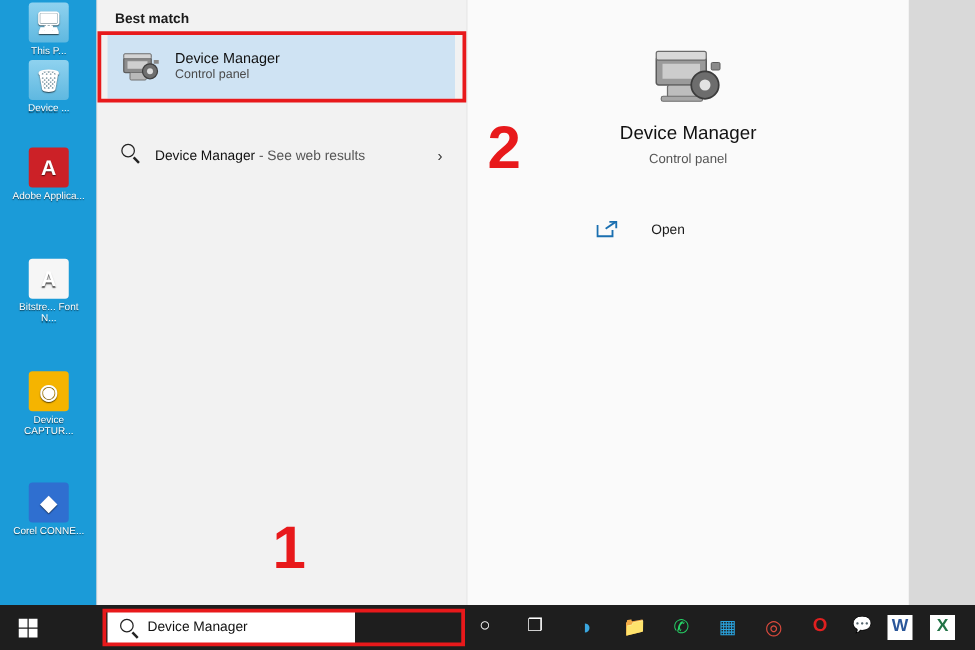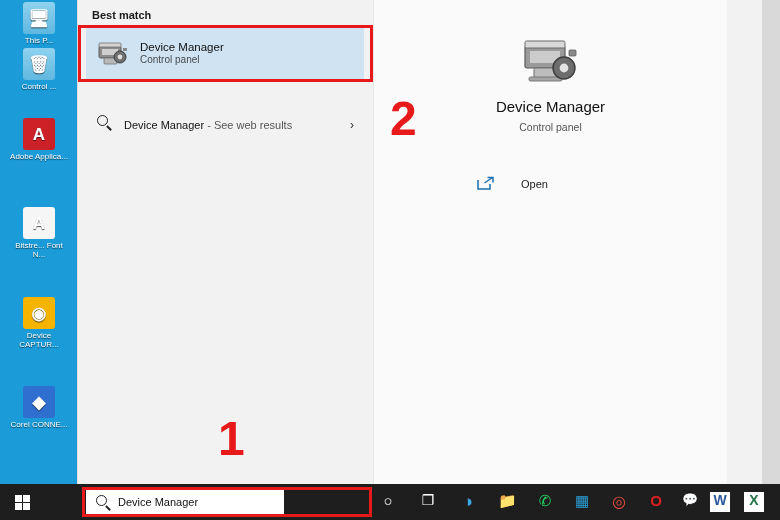--- a/index.html
+++ b/index.html
@@ -67,21 +67,20 @@
   .ic-capture { background: #f5b400; color:#3c2a00; }
   .ic-connect { background: #2f6fd0; }
 
   
   #search-panel {
     position: absolute;
     left: 78px; top: 0;
     width: 648px; height: 484px;
     background: #f2f2f2;
     box-shadow: 0 0 0 1px #dcdcdc;
-    padding-left: 36px;
   }
   #panel-left {
     position: absolute;
     left: 0; top: 0;
     width: 295px; height: 484px;
     background: #f2f2f2;
   }
   #panel-right {
     position: absolute;
     left: 295px; top: 0;
@@ -284,21 +283,21 @@
 <div id="desktop">
   <div id="wallpaper-left"></div>
   <div id="wallpaper-strip"></div>
 
   <div class="desk-icon" style="top:2px;">
     <div class="glyph ic-recycle">🖥</div>
     <span class="label">This P...</span>
   </div>
   <div class="desk-icon" style="top:48px;">
     <div class="glyph ic-recycle">🗑</div>
-    <span class="label">Control ...</span>
+    <span class="label">Device ...</span>
   </div>
   <div class="desk-icon" style="top:118px;">
     <div class="glyph ic-adobe">A</div>
     <span class="label">Adobe Applica...</span>
   </div>
   <div class="desk-icon" style="top:207px;">
     <div class="glyph ic-bitstream">A</div>
     <span class="label">Bitstre... Font N...</span>
   </div>
   <div class="desk-icon" style="top:297px;">

